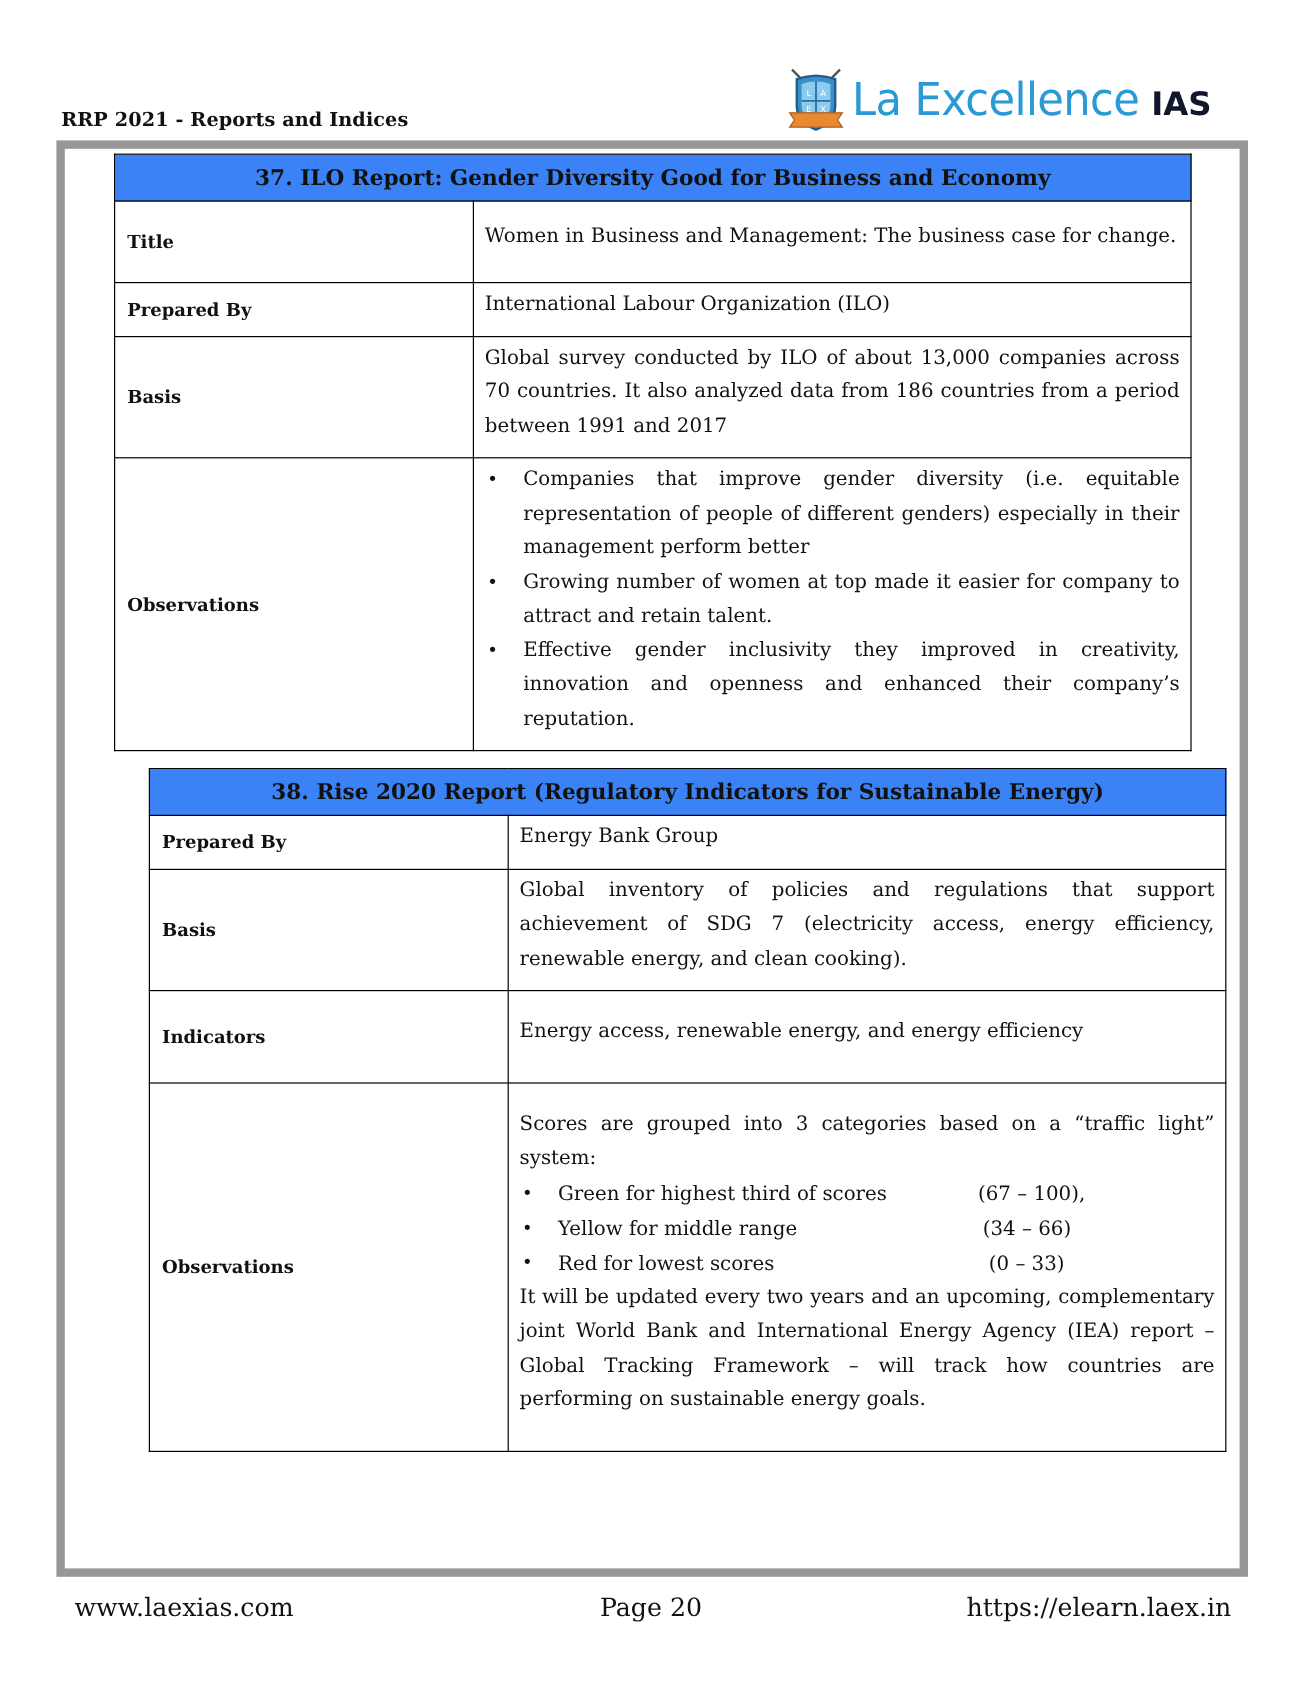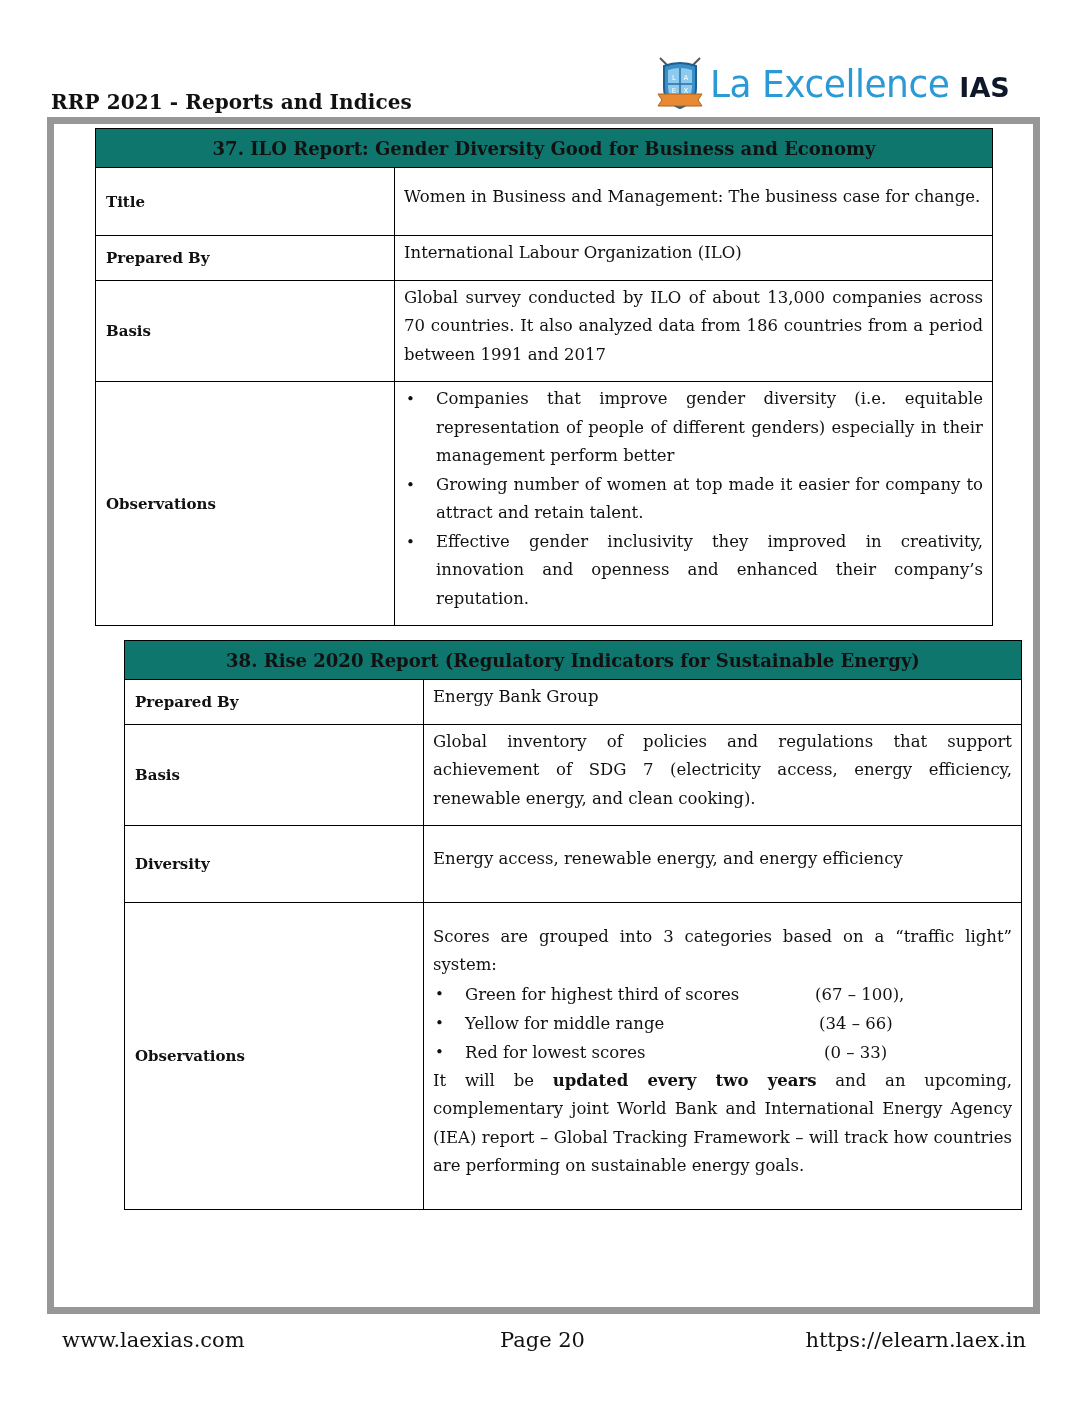--- a/index.html
+++ b/index.html
@@ -1,47 +1,47 @@
 <!DOCTYPE html>
 <html><head>
   <meta charset="utf-8">
   <style>
     html, body { margin: 0; padding: 0; background: #ffffff; }
     body { width: 1088px; height: 1408px; position: relative; overflow: hidden;
            font-family: "DejaVu Serif", serif; color: #111; }
 
     .running-head { position: absolute; left: 51px; top: 90px; font-family: "DejaVu Serif", serif;
-                    font-weight: bold; font-size: 20px; color: #111; letter-spacing: 0.1px; }
+                    font-weight: bold; font-size: 16px; color: #111; letter-spacing: 0.1px; }
 
     .logo { position: absolute; left: 656px; top: 56px; height: 56px; display: flex; align-items: center; }
     .logo-shield { width: 48px; height: 56px; position: relative; }
     .logo-text { font-family: "DejaVu Sans", sans-serif; font-size: 36px; color: #2a9ad6; margin-left: 6px;
                  letter-spacing: -0.5px; line-height: 1; transform: scaleY(1.05); }
     .logo-ias { font-family: "DejaVu Sans", sans-serif; font-weight: bold; font-size: 27px; color: #0f172a;
                 margin-left: 10px; margin-top: 6px; line-height: 1; }
 
     .frame { position: absolute; left: 47px; top: 117px; width: 979px; height: 1183px;
              border: 7px solid #979797; background: #fff; }
 
     table.report { position: absolute; left: 95px; border-collapse: collapse; width: 898px;
                    font-family: "DejaVu Serif", serif; font-size: 16.5px; }
     table.report td, table.report th { border: 1.5px solid #000; vertical-align: middle; }
-    table.report th { background: #0f766e; font-weight: bold; font-size: 18px; height: 38px; padding: 0 8px;
+    table.report th { background: #3b82f6; font-weight: bold; font-size: 18px; height: 38px; padding: 0 8px;
                       text-align: center; }
     td.label { width: 278px; font-weight: bold; padding: 0 10px; font-size: 15px; }
     td.value { padding: 3px 9px 12px 9px; line-height: 28.5px; text-align: justify; vertical-align: top; }
     td.value.mid { vertical-align: middle; }
     ul.bullets { margin: 0; padding: 0; list-style: none; }
     ul.bullets li { position: relative; padding-left: 32px; text-align: justify; }
     ul.bullets li::before { content: "\2022"; position: absolute; left: 2px; top: 0; font-size: 15px; }
     .score-row { display: flex; }
     .score-row .sl { width: 350px; }
     .score-list { margin: 4px 0 3px 0; }
     .score-list li { line-height: 29px; }
-    b.hl { font-weight: bold; }
+    b.hl { font-weight: normal; }
 
     .footer { position: absolute; top: 1328px; font-family: "DejaVu Serif", serif; font-size: 21px; color: #111; }
   </style>
 </head>
 <body>
 
 <div class="running-head">RRP 2021 - Reports and Indices</div>
 
 <div class="logo">
   <div class="logo-shield">
@@ -102,21 +102,21 @@
   </tr>
   <tr style="height:38px;">
     <td class="label">Prepared By</td>
     <td class="value mid">Energy Bank Group</td>
   </tr>
   <tr style="height:97px;">
     <td class="label">Basis</td>
     <td class="value">Global inventory of policies and regulations that support achievement of SDG 7 (electricity access, energy efficiency, renewable energy, and clean cooking).</td>
   </tr>
   <tr style="height:77px;">
-    <td class="label">Diversity</td>
+    <td class="label">Indicators</td>
     <td class="value">Energy access, renewable energy, and energy efficiency</td>
   </tr>
   <tr style="height:307px;">
     <td class="label">Observations</td>
     <td class="value">
       <div>Scores are grouped into 3 categories based on a “traffic light” system:</div>
       <ul class="bullets score-list">
         <li>
           <div class="score-row">
             <span class="sl">Green for highest third of scores</span>

